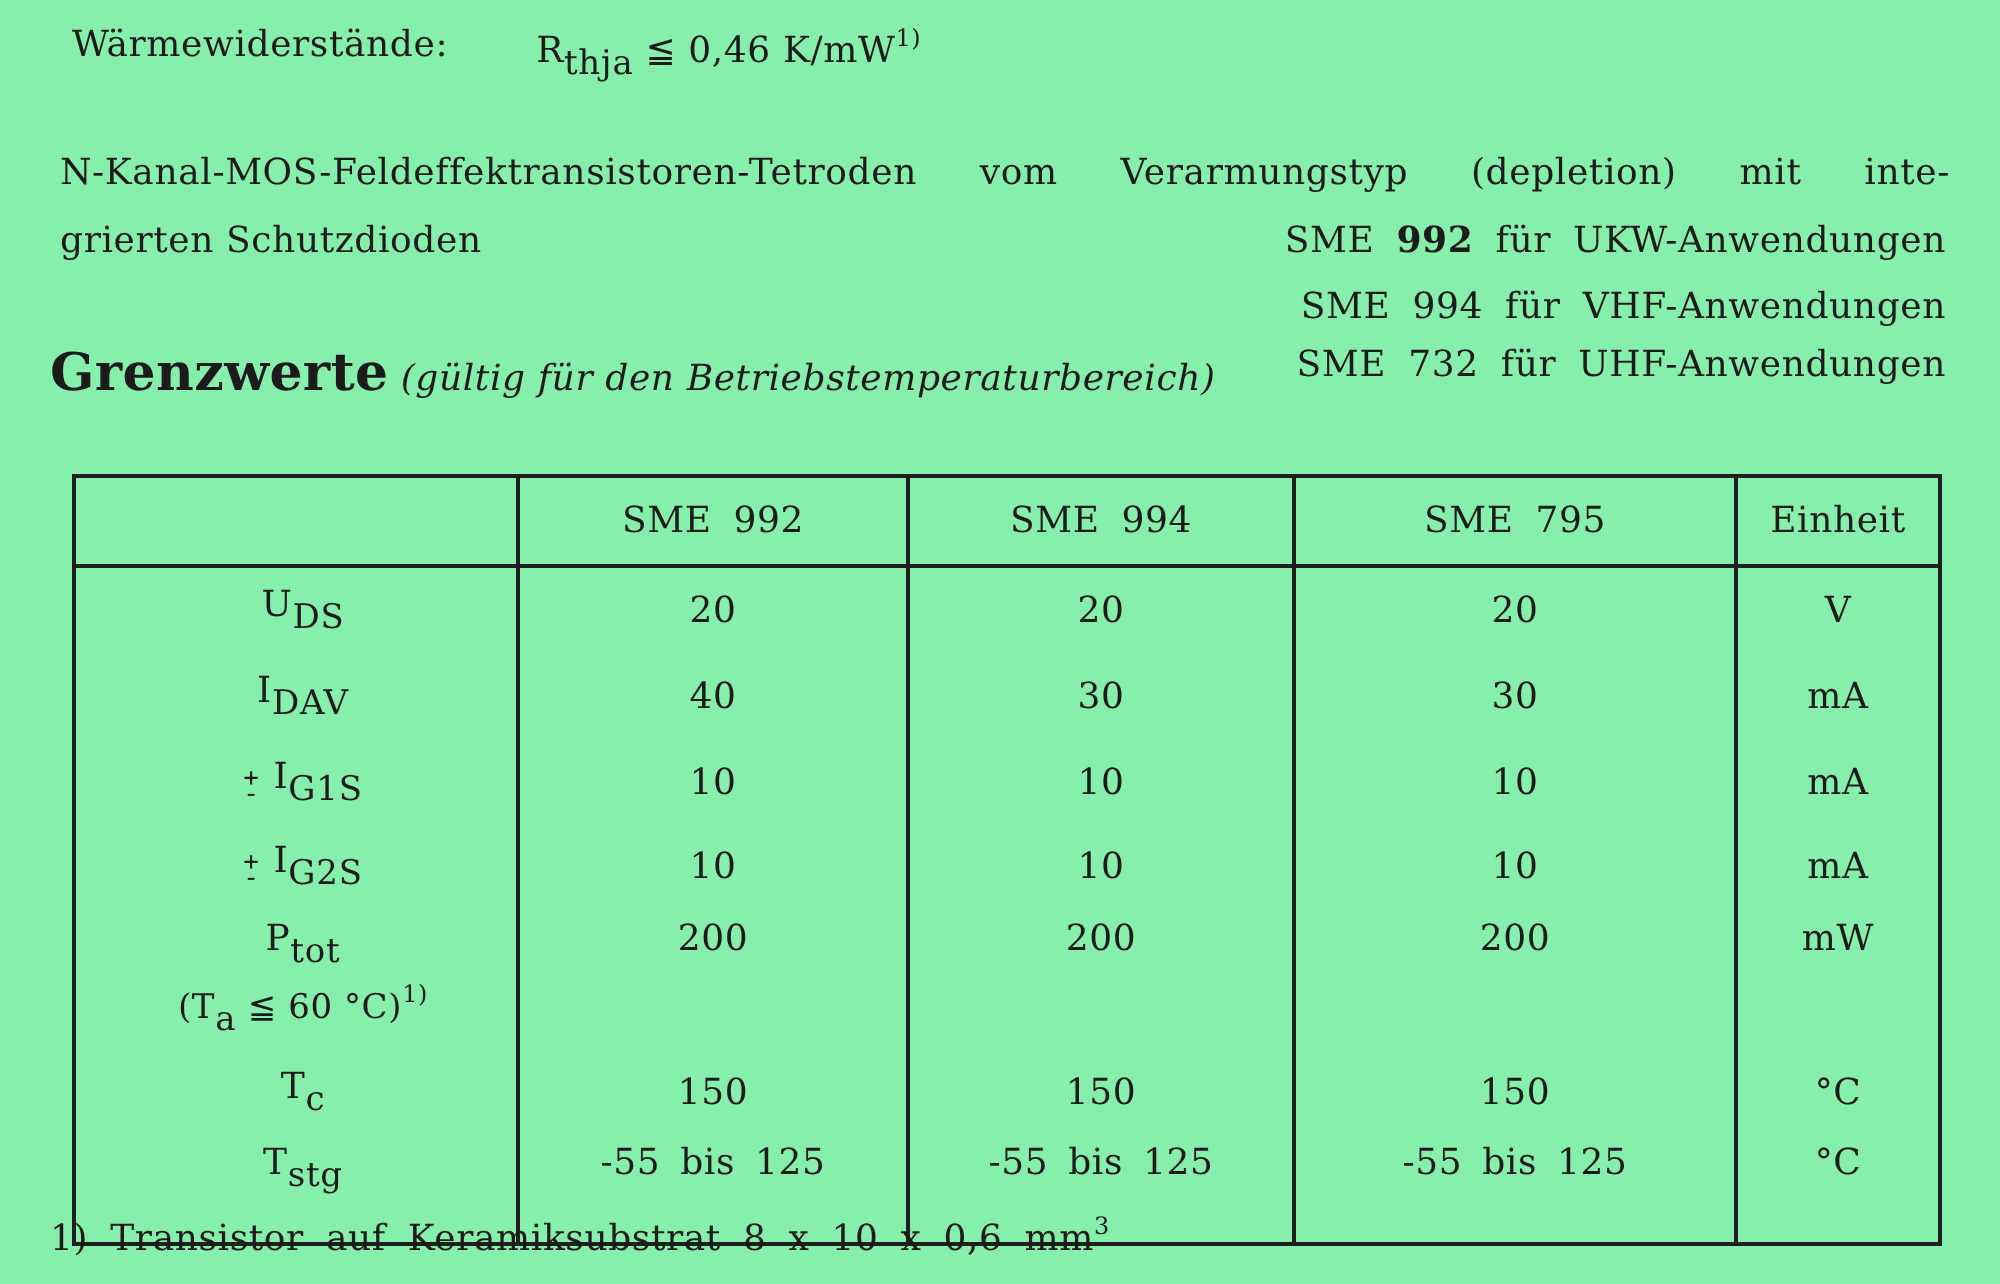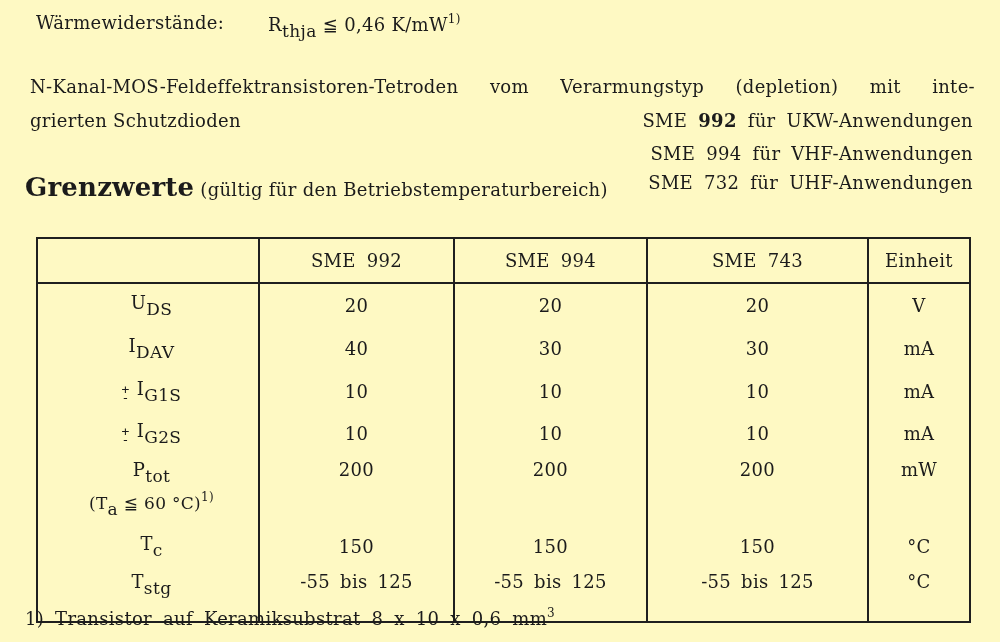--- a/index.html
+++ b/index.html
@@ -1,20 +1,20 @@
 <!DOCTYPE html>
 <html><head>
 <meta charset="utf-8">
 <style>
   html, body { margin: 0; padding: 0; background: #e8e8e8; }
   .page {
     position: relative;
     width: 1000px;
     height: 642px;
-    background: #fef9c3;
+    background: #86efac;
     color: #1b1b1b;
     font-family: "DejaVu Serif", serif;
     font-size: 18px;
     letter-spacing: 0.3px;
     overflow: hidden;
     box-shadow: 0 0 4px rgba(0,0,0,.25);
   }
   .abs { position: absolute; }
 
   
@@ -29,21 +29,21 @@
     text-align: justify; text-align-last: justify;
     white-space: nowrap;
   }
   .row-split { left: 25px; right: 27px; display: flex; justify-content: space-between; align-items: flex-start; }
   .row2 { top: 110px; left: 30px; }
   .row3 { top: 143px; right: 27px; text-align: right; left: 400px; }
   .row4 { top: 172px; }
   .app-line { word-spacing: 5px; white-space: nowrap; }
   .bold { font-weight: bold; }
   .section-title { font-size: 26px; font-weight: bold; letter-spacing: 0.2px; }
-  .section-sub { font-size: 18px; font-weight: normal; }
+  .section-sub { font-size: 18px; font-weight: normal; font-style: italic; }
 
   
   .limits { top: 227px; left: 36px; margin-top: 10px; }
   table { border-collapse: collapse; table-layout: fixed; width: 933px; background: transparent; }
   td { padding: 0; font-size: 18px; overflow: hidden; }
   td.c2, td.c3, td.c4, td.c5 { border-left: 2px solid #1f1f1f; }
   tr.hdr td { border-bottom: 2px solid #1f1f1f; height: 43px; text-align: center; word-spacing: 5px; }
   .outer { border: 2px solid #1f1f1f; }
   td.lbl { text-align: center; padding-left: 7px; }
   td.val { text-align: center; }
@@ -96,21 +96,21 @@
           <col style="width:195px">
           <col style="width:193px">
           <col style="width:221px">
           <col style="width:102px">
       </colgroup>
       <tbody>
           <tr class="hdr">
         <td class="c1"></td>
         <td class="c2">SME 992</td>
         <td class="c3">SME 994</td>
-        <td class="c4">SME 743</td>
+        <td class="c4">SME 795</td>
         <td class="c5">Einheit</td>
       </tr>
       <tr class="r1">
         <td class="c1 lbl"><span>U</span><span class="sb">DS</span></td>
         <td class="c2 val">20</td>
         <td class="c3 val">20</td>
         <td class="c4 val">20</td>
         <td class="c5 val">V</td>
       </tr>
       <tr class="r2">

